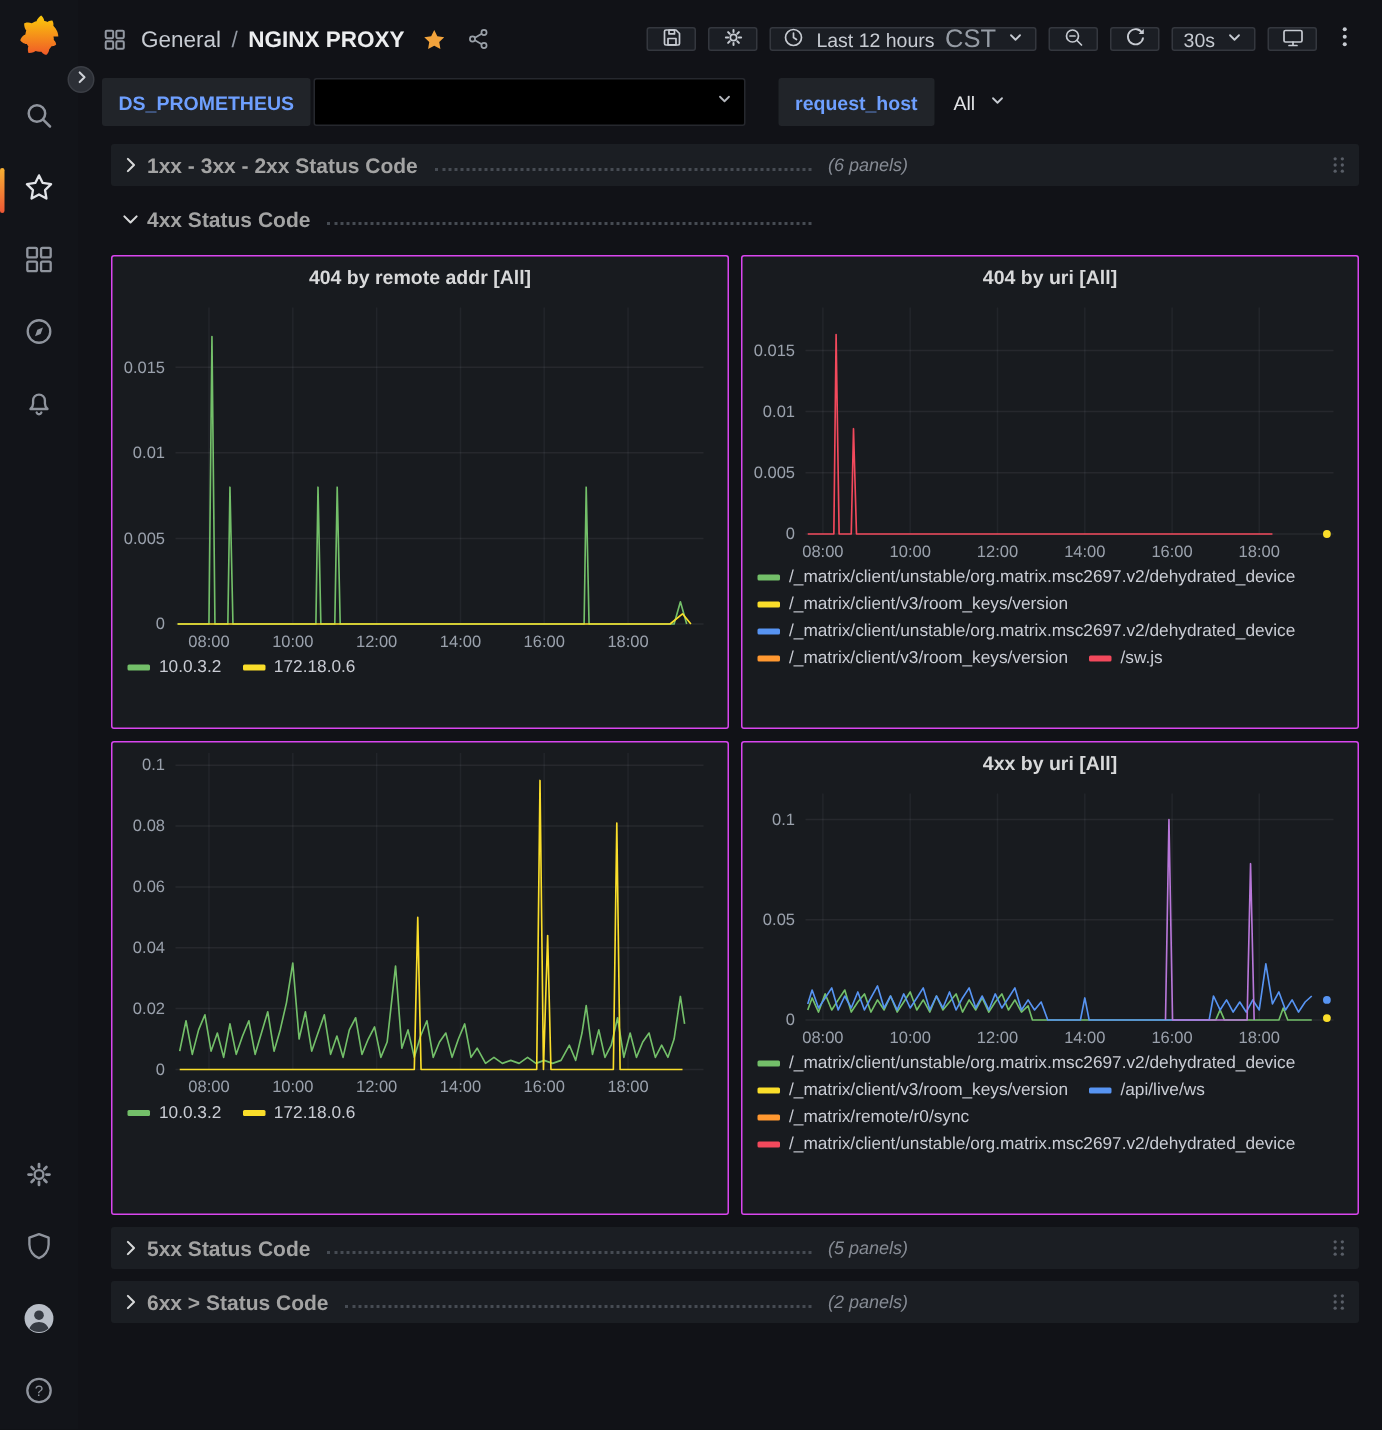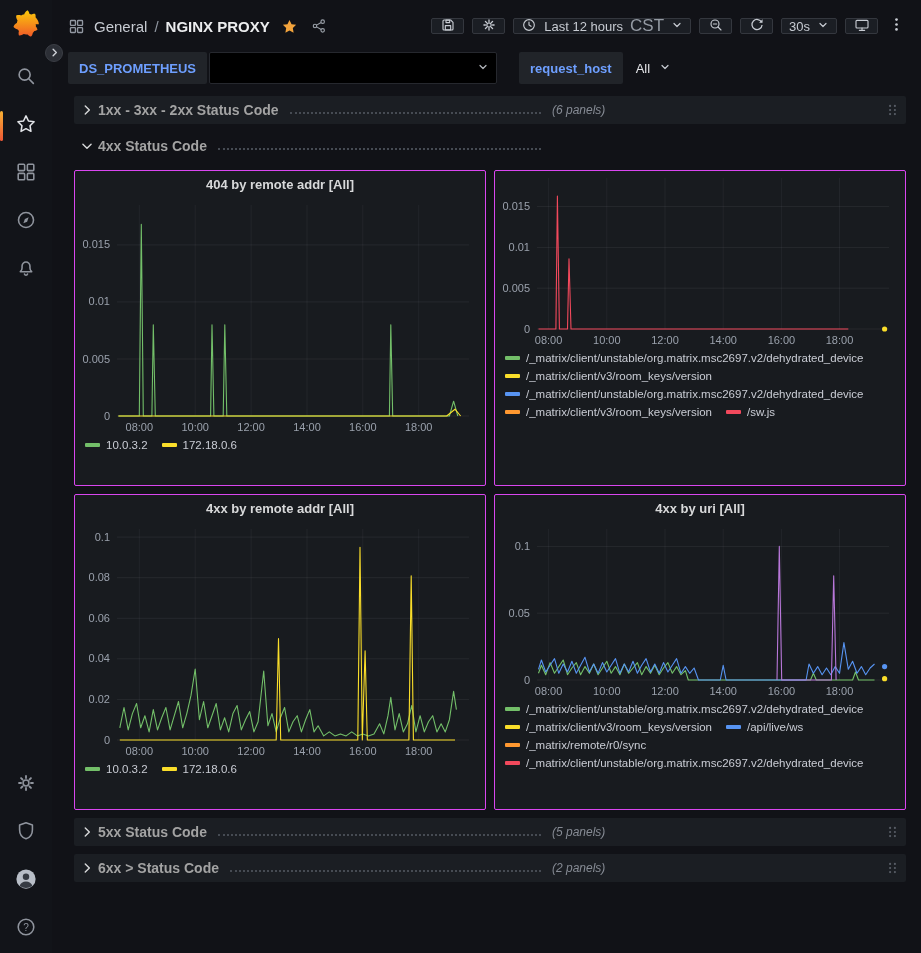--- a/index.html
+++ b/index.html
@@ -351,20 +351,21 @@
               <span class="legend-mark" style="background:#73bf69"></span>
               <span class="legend-label">10.0.3.2</span>
             </span>
             <span class="legend-item">
               <span class="legend-mark" style="background:#fade2a"></span>
               <span class="legend-label">172.18.0.6</span>
             </span>
           </div>
       </section>
       <section class="panel">
+        <div class="panel-title">404 by uri [All]</div>
         <div class="chart chart-short"><svg width="410" height="178">
               <line x1="53.6" y1="7" x2="53.6" y2="158" stroke="rgba(204,204,220,0.06)"></line>
               <text x="53.6" y="173" text-anchor="middle">08:00</text>
               <line x1="111.8" y1="7" x2="111.8" y2="158" stroke="rgba(204,204,220,0.06)"></line>
               <text x="111.8" y="173" text-anchor="middle">10:00</text>
               <line x1="170.0" y1="7" x2="170.0" y2="158" stroke="rgba(204,204,220,0.06)"></line>
               <text x="170.0" y="173" text-anchor="middle">12:00</text>
               <line x1="228.2" y1="7" x2="228.2" y2="158" stroke="rgba(204,204,220,0.06)"></line>
               <text x="228.2" y="173" text-anchor="middle">14:00</text>
               <line x1="286.4" y1="7" x2="286.4" y2="158" stroke="rgba(204,204,220,0.06)"></line>
@@ -399,21 +400,20 @@
               <span class="legend-mark" style="background:#ff9830"></span>
               <span class="legend-label">/_matrix/client/v3/room_keys/version</span>
             </span>
             <span class="legend-item">
               <span class="legend-mark" style="background:#f2495c"></span>
               <span class="legend-label">/sw.js</span>
             </span>
           </div>
       </section>
       <section class="panel">
-        <div class="panel-title">4xx by remote addr [All]</div>
         <div class="chart chart-tall"><svg width="410" height="238">
               <line x1="64.3" y1="7" x2="64.3" y2="218" stroke="rgba(204,204,220,0.06)"></line>
               <text x="64.3" y="233" text-anchor="middle">08:00</text>
               <line x1="120.2" y1="7" x2="120.2" y2="218" stroke="rgba(204,204,220,0.06)"></line>
               <text x="120.2" y="233" text-anchor="middle">10:00</text>
               <line x1="176.1" y1="7" x2="176.1" y2="218" stroke="rgba(204,204,220,0.06)"></line>
               <text x="176.1" y="233" text-anchor="middle">12:00</text>
               <line x1="232.0" y1="7" x2="232.0" y2="218" stroke="rgba(204,204,220,0.06)"></line>
               <text x="232.0" y="233" text-anchor="middle">14:00</text>
               <line x1="287.8" y1="7" x2="287.8" y2="218" stroke="rgba(204,204,220,0.06)"></line>

